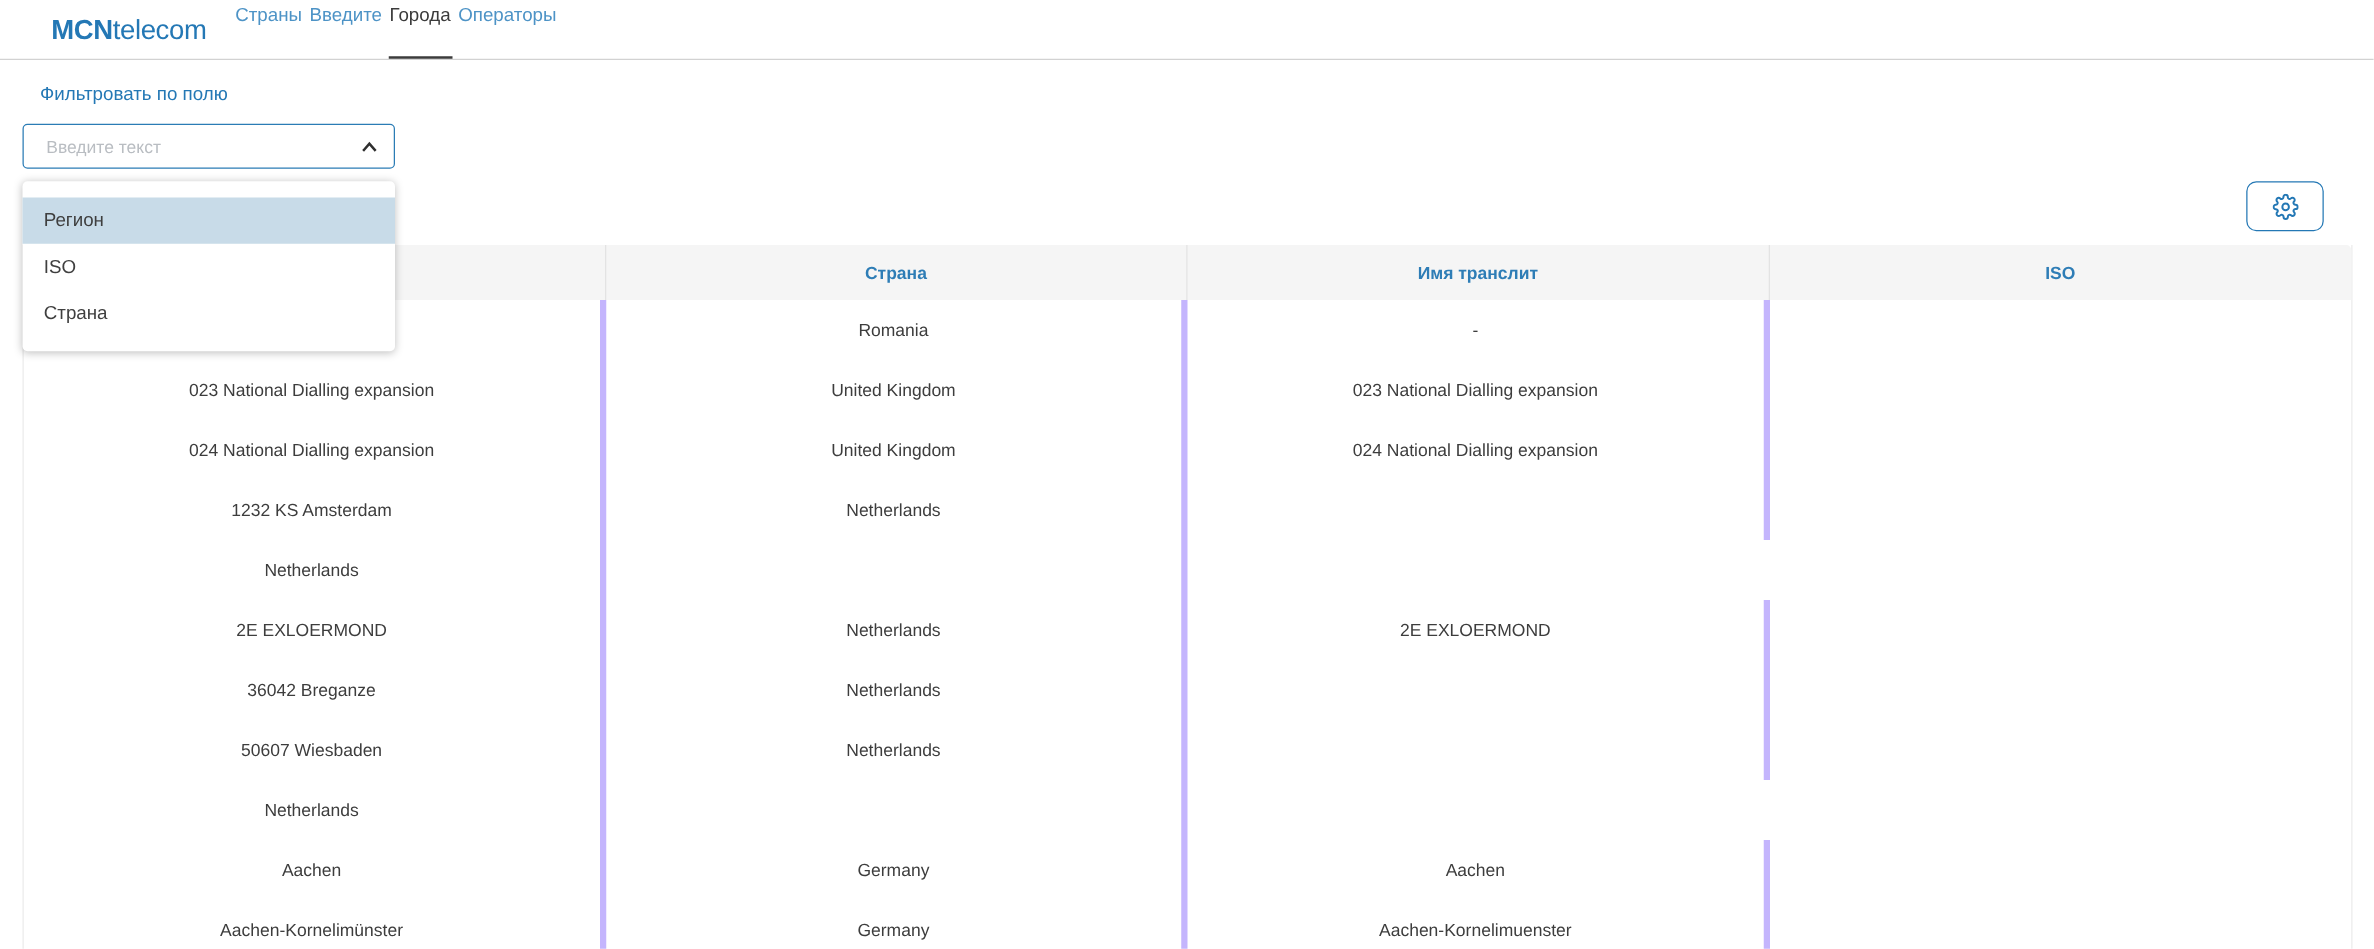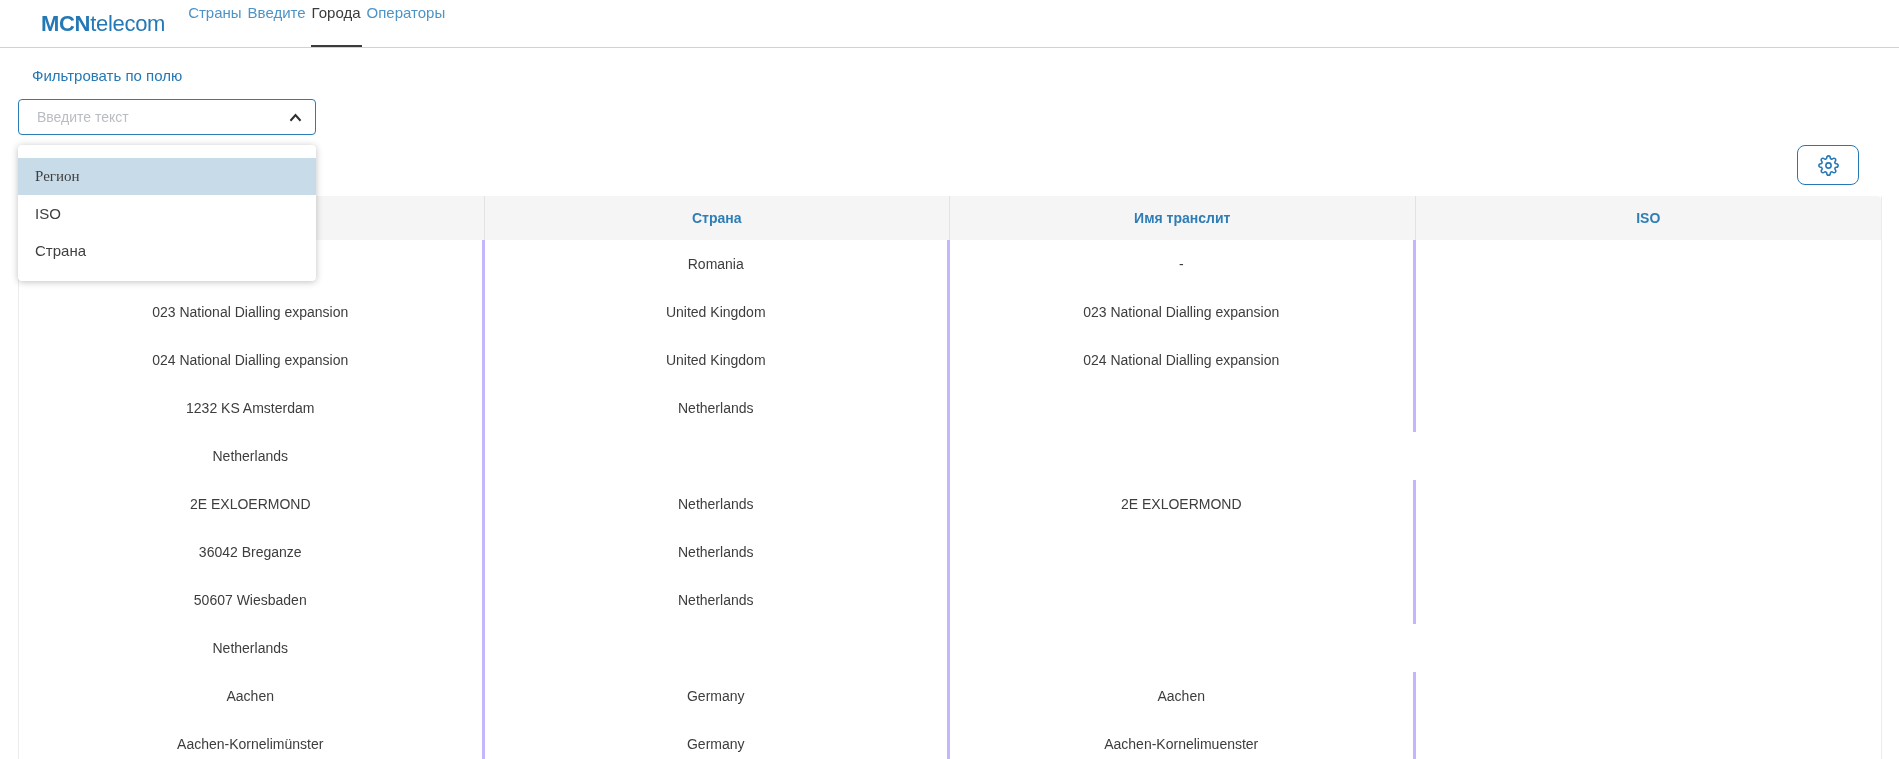--- a/index.html
+++ b/index.html
@@ -72,21 +72,21 @@
     padding: 13px 0 12px 0;
     z-index: 40;
   }
   .option {
     height: 37px;
     display: flex; align-items: center;
     padding-left: 17px;
     font-size: 15px; color: #3f3f3f;
     cursor: pointer;
   }
-  .option.highlighted { background: #c8dbe8; font-family: Liberation Serif, serif; }
+  .option.highlighted { background: #c8dbe8; }
 
   
   .gear-btn {
     position: absolute; left: 1797px; top: 145px;
     width: 62px; height: 40px;
     background: #fff;
     border: 1px solid #2478b5; border-radius: 8px;
     display: flex; align-items: center; justify-content: center;
     cursor: pointer;
     z-index: 10;
@@ -115,21 +115,21 @@
   }
   .th:last-child { border-right: none; }
   .trow {
     display: grid; grid-template-columns: repeat(4, 1fr);
     height: 48px;
     cursor: pointer;
   }
   .td {
     display: flex; align-items: center; justify-content: center;
     font-size: 14px; color: #3d3d3d;
-    border-right: 3px solid #c4b5fd;
+    border-right: 5px solid #c4b5fd;
     overflow: hidden; white-space: nowrap;
   }
   .td:last-child { border-right: none; }
 </style>
 </head>
 <body>
 
 <header class="topbar">
   <div class="logo"><span class="bold">MCN</span><span>telecom</span></div>
   <nav class="nav">

